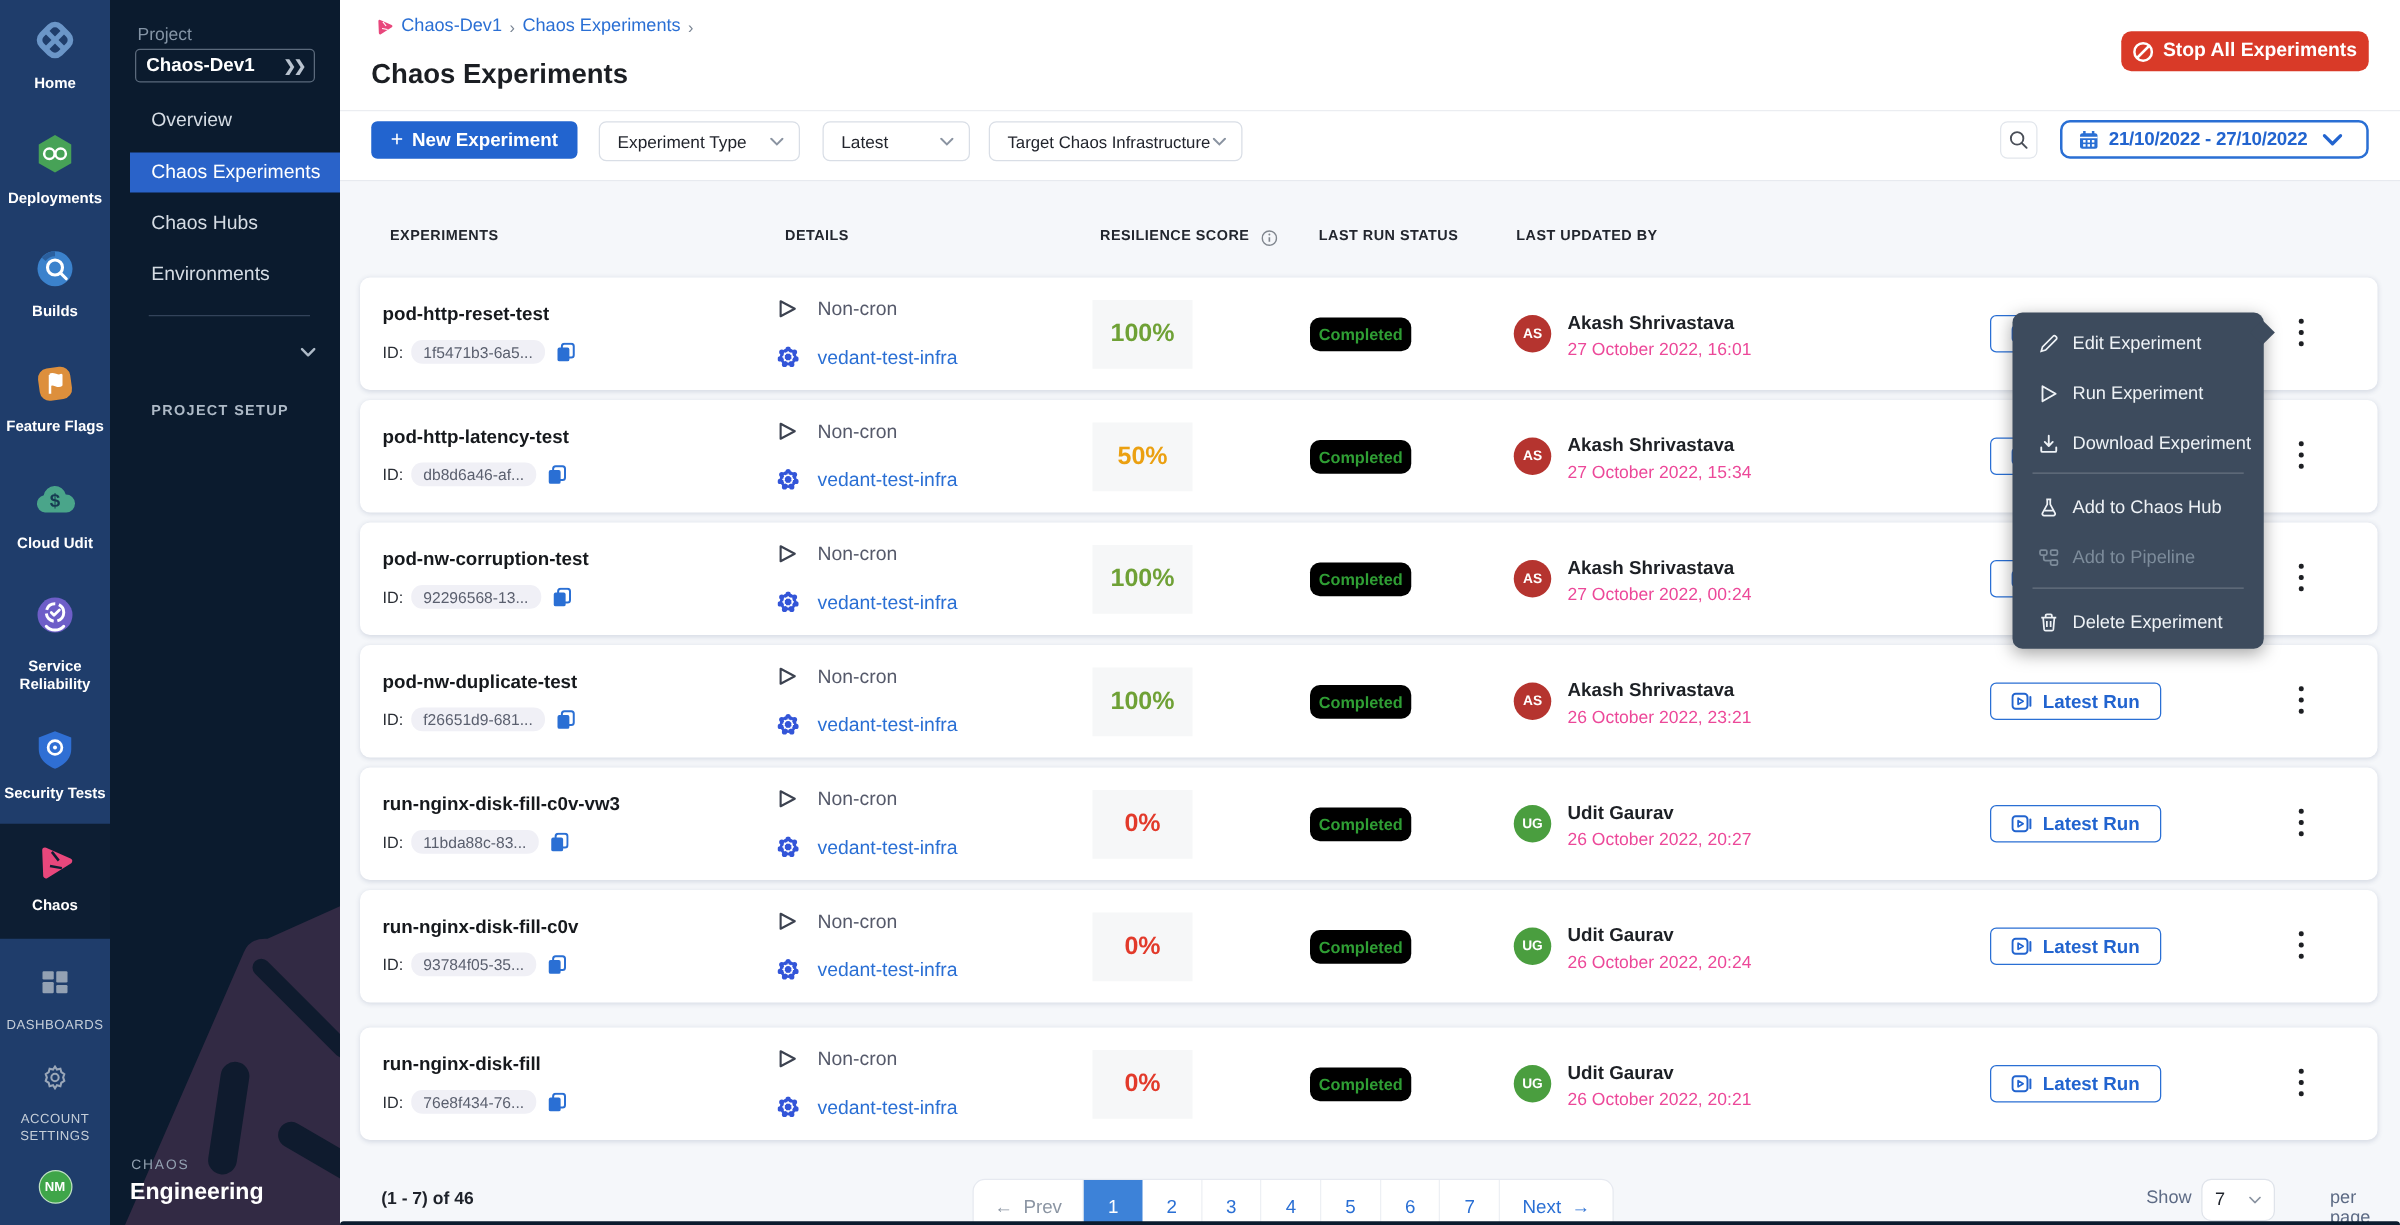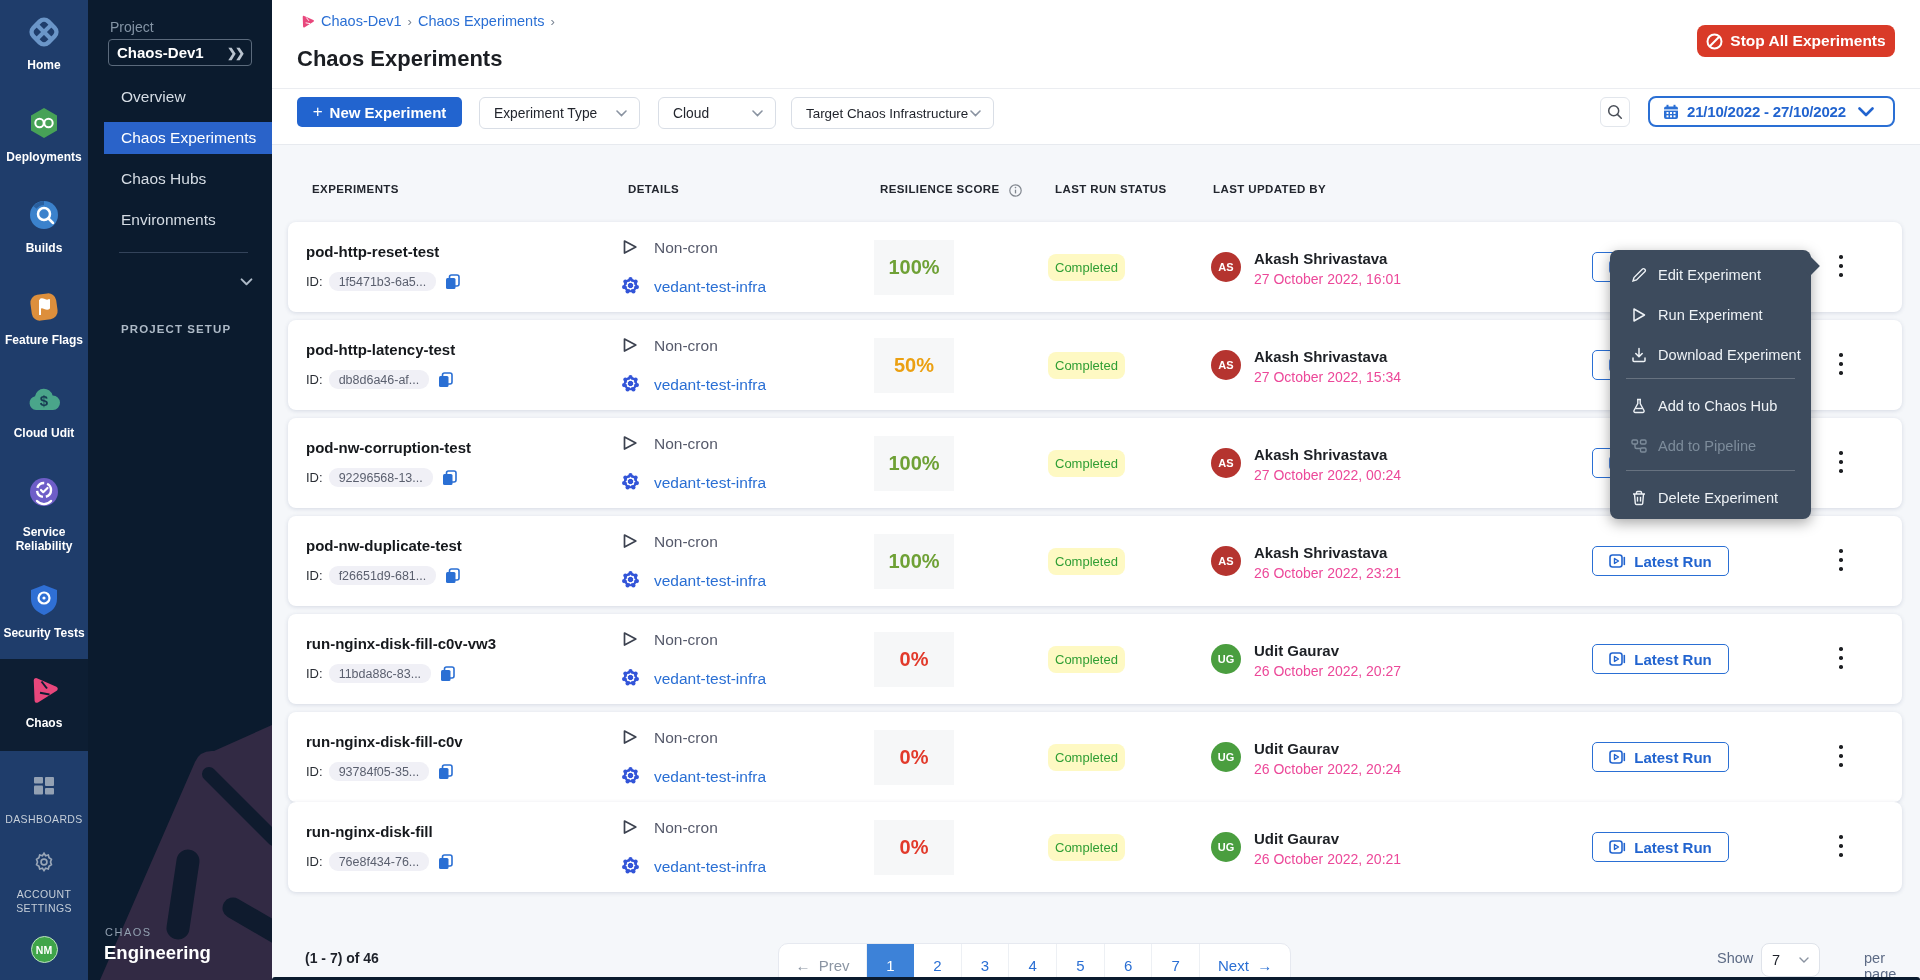--- a/index.html
+++ b/index.html
@@ -25,21 +25,21 @@
   .drop { position:absolute; height:32px; background:#fff; border:1px solid #d9dee6; border-radius:6px; display:flex; align-items:center; justify-content:space-between; padding:0 12px 0 14px; font-size:13.8px; color:#22252d; white-space:nowrap; }
 
   .th { position:absolute; top:183px; font-size:11.5px; font-weight:bold; color:#22262e; letter-spacing:.4px; }
   .card { position:absolute; left:16px; width:1614px; height:90px; background:#fff; border-radius:8px; box-shadow:0 1px 4px rgba(50,70,110,0.16); }
   .title { position:absolute; left:18px; top:21px; font-size:15px; font-weight:bold; color:#16191d; }
   .idrow { position:absolute; left:18px; top:50px; font-size:13px; color:#2a2e35; display:flex; align-items:center; }
   .idpill { background:#f0f0f6; color:#5a5f6e; border-radius:9px; padding:2.5px 10px; margin-left:6px; font-size:12.5px; }
   .noncron { position:absolute; left:366px; top:17px; font-size:15.5px; color:#55596a; }
   .infra { position:absolute; left:366px; top:56px; font-size:15.5px; color:#2a6fd4; }
   .score { position:absolute; left:586px; top:18px; width:80px; height:55px; background:#f6f7f8; display:flex; align-items:center; justify-content:center; font-size:20px; font-weight:bold; }
-  .badge { position:absolute; left:760px; top:32px; height:27px; background:#fef9c3; color:#2f9e34; border-radius:8px; font-size:13px; font-weight:normal; display:flex; align-items:center; padding:0 7px; }
+  .badge { position:absolute; left:760px; top:32px; height:27px; background:#000000; color:#2f9e34; border-radius:8px; font-size:13px; font-weight:bold; display:flex; align-items:center; padding:0 7px; }
   .avatar { position:absolute; left:923px; top:30px; width:30px; height:30px; border-radius:50%; color:#fff; font-size:11px; font-weight:bold; display:flex; align-items:center; justify-content:center; }
   .uname { position:absolute; left:966px; top:28px; font-size:15px; font-weight:bold; color:#1d2025; }
   .udate { position:absolute; left:966px; top:49px; font-size:14px; color:#ec4899; }
   .lrun { position:absolute; left:1304px; top:30px; width:137px; height:30px; border:1.5px solid #2a6fd4; border-radius:5px; color:#2264cf; font-size:15px; font-weight:bold; display:flex; align-items:center; justify-content:center; background:#fff; }
   .dots { position:absolute; left:1550px; top:33px; width:6px; }
   .dots i { display:block; width:3.5px; height:3.5px; border-radius:50%; background:#1d1f23; margin:0 auto 5.5px; }
 
   #menu { position:absolute; left:1610px; top:250px; width:201px; height:269px; background:#3d4b5d; border-radius:8px; box-shadow:0 4px 14px rgba(0,0,0,0.35); z-index:30; color:#eef2f6; font-size:14.6px; }
   .mi { position:absolute; left:0; width:100%; height:40px; display:flex; align-items:center; }
   .mi svg { margin-left:21px; margin-right:11px; flex:none; }
@@ -197,21 +197,21 @@
       Stop All Experiments</div>
 
     <div class="btn-blue" style="left:25px;top:97px;width:165px;height:30px;z-index:2;"><span style="font-size:17px;margin-right:7px;font-weight:normal;">+</span> New Experiment</div>
     <div class="drop" style="left:207px;top:97px;width:161px;z-index:2;">
         <span>Experiment Type</span>
         <svg width="11" height="7" viewBox="0 0 11 7">
           <path d="M1 1 L5.5 5.5 L10 1" fill="none" stroke="#8a93a1" stroke-width="1.6" stroke-linecap="round"></path>
         </svg>
       </div>
     <div class="drop" style="left:386px;top:97px;width:118px;z-index:2;">
-        <span>Cloud</span>
+        <span>Latest</span>
         <svg width="11" height="7" viewBox="0 0 11 7">
           <path d="M1 1 L5.5 5.5 L10 1" fill="none" stroke="#8a93a1" stroke-width="1.6" stroke-linecap="round"></path>
         </svg>
       </div>
     <div class="drop" style="left:519px;top:97px;width:203px;z-index:2;font-size:13.4px;">
         <span>Target Chaos Infrastructure</span>
         <svg width="11" height="7" viewBox="0 0 11 7">
           <path d="M1 1 L5.5 5.5 L10 1" fill="none" stroke="#8a93a1" stroke-width="1.6" stroke-linecap="round"></path>
         </svg>
       </div>
@@ -546,21 +546,21 @@
             <rect x="1" y="2" width="12" height="12" rx="2.5" fill="none" stroke="#2264cf" stroke-width="1.6"></rect>
             <path d="M5.5 5.5 L9.5 8 L5.5 10.5 Z" fill="none" stroke="#2264cf" stroke-width="1.4" stroke-linejoin="round"></path>
             <path d="M15.3 4.5 v7" stroke="#2264cf" stroke-width="1.6" stroke-linecap="round"></path>
           </svg>Latest Run</div>
       <div class="dots">
           <i></i>
           <i></i>
           <i></i>
         </div>
     </div>
-    <div class="card" style="top:802px;padding-left:32px;">
+    <div class="card" style="top:822px;padding-left:32px;">
       <div class="title">run-nginx-disk-fill</div>
       <div class="idrow">ID:<span class="idpill">76e8f434-76...</span><svg style="margin-left:9px" width="15" height="16" viewBox="0 0 15 16">
             <rect x="4.5" y="1" width="9.5" height="11" rx="2" fill="none" stroke="#2a6fd4" stroke-width="1.6"></rect>
             <rect x="1" y="4" width="9.5" height="11" rx="1.5" fill="#2a6fd4"></rect>
           </svg></div>
       <svg class="abs" style="left:334px;top:16px;" width="16" height="18" viewBox="0 0 16 18">
           <path d="M2.5 3 L13.8 9 L2.5 15 Z" fill="none" stroke="#3c4250" stroke-width="1.7" stroke-linejoin="round"></path>
         </svg>
       <div class="noncron">Non-cron</div>
       <svg class="abs" style="left:334px;top:55px;" width="17" height="17" viewBox="0 0 17 17">

